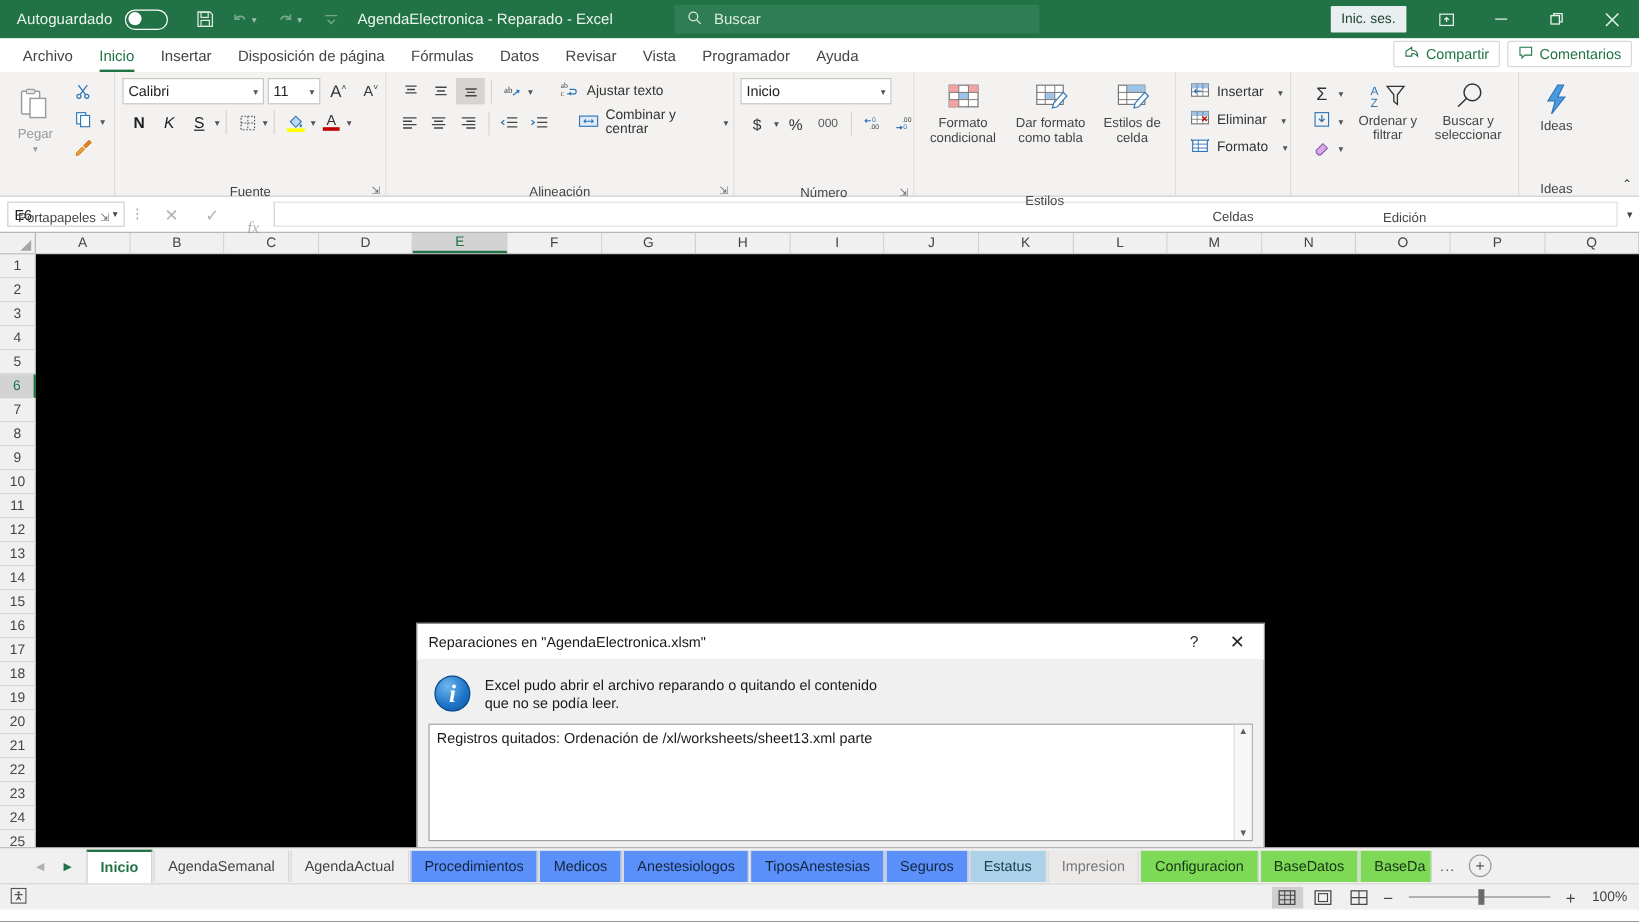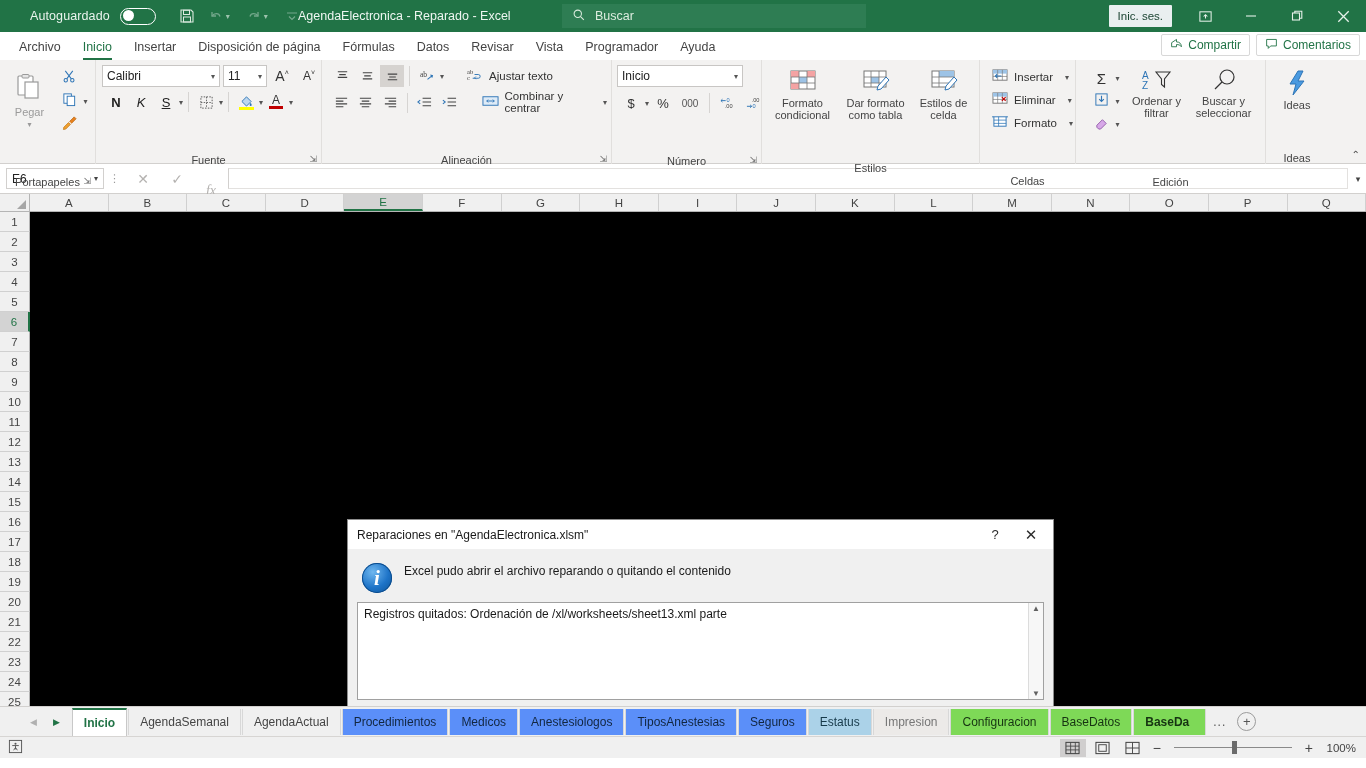--- a/index.html
+++ b/index.html
@@ -7,21 +7,21 @@
   body {
     font-family: "Liberation Sans", sans-serif;
     font-size: 12px;
     background: #fff;
     color: #212121;
     -webkit-font-smoothing: antialiased;
   }
   
   .titlebar{
     height:32px; background:#217346; display:flex; align-items:center;
-    color:#fff; position:relative;padding-left:16px;
+    color:#fff; position:relative;
   }
   .tb-left{ display:flex; align-items:center; padding-left:14px; gap:10px;}
   .autosave-label{ font-size:12.5px; color:#eaf4ee; letter-spacing:.1px;}
   .toggle{
     width:36px; height:17px; border-radius:9px; border:1.6px solid #ffffff;
     position:relative; background:transparent; flex:0 0 auto;
   }
   .toggle .knob{
     position:absolute; left:2px; top:1.5px; width:11px; height:11px;
     border-radius:50%; background:#fff;
@@ -780,20 +780,21 @@
   <div class="dialog">
     <div class="dlg-title">
       <span class="t">Reparaciones en "AgendaElectronica.xlsm"</span>
       <span class="dlg-q">?</span>
       <span class="dlg-x">✕</span>
     </div>
     <div class="dlg-msg">
       <div class="infoicon">i</div>
       <div class="txt">
         <div>Excel pudo abrir el archivo reparando o quitando el contenido</div>
+        <div>que no se podía leer.</div>
       </div>
     </div>
     <div class="listbox">
       <div class="items">
         <div>Registros quitados: Ordenación de /xl/worksheets/sheet13.xml parte</div>
       </div>
       <div class="sbar">
         <span class="sarrow">▲</span>
         <span class="sarrow">▼</span>
       </div>
@@ -816,21 +817,21 @@
   <div class="stab">AgendaActual</div>
   <div class="stab blue">Procedimientos</div>
   <div class="stab blue">Medicos</div>
   <div class="stab blue">Anestesiologos</div>
   <div class="stab blue">TiposAnestesias</div>
   <div class="stab blue">Seguros</div>
   <div class="stab lightblue">Estatus</div>
   <div class="stab gray">Impresion</div>
   <div class="stab green">Configuracion</div>
   <div class="stab green">BaseDatos</div>
-  <div class="stab green" style="padding-right:16px;font-weight:bold;">BaseDa</div>
+  <div class="stab green" style="padding-right:4px;">BaseDa</div>
   <span class="tab-ellipsis">...</span>
   <div class="addsheet">+</div>
 </div>
 
 <div class="status">
   <div class="st-left">
     <span>
       <svg width="15" height="15" viewBox="0 0 16 16">
           <rect x="1.5" y="1.5" width="13" height="13" fill="none" stroke="#555" stroke-width="1"></rect>
           <circle cx="8" cy="5" r="1.1" fill="#555"></circle>

